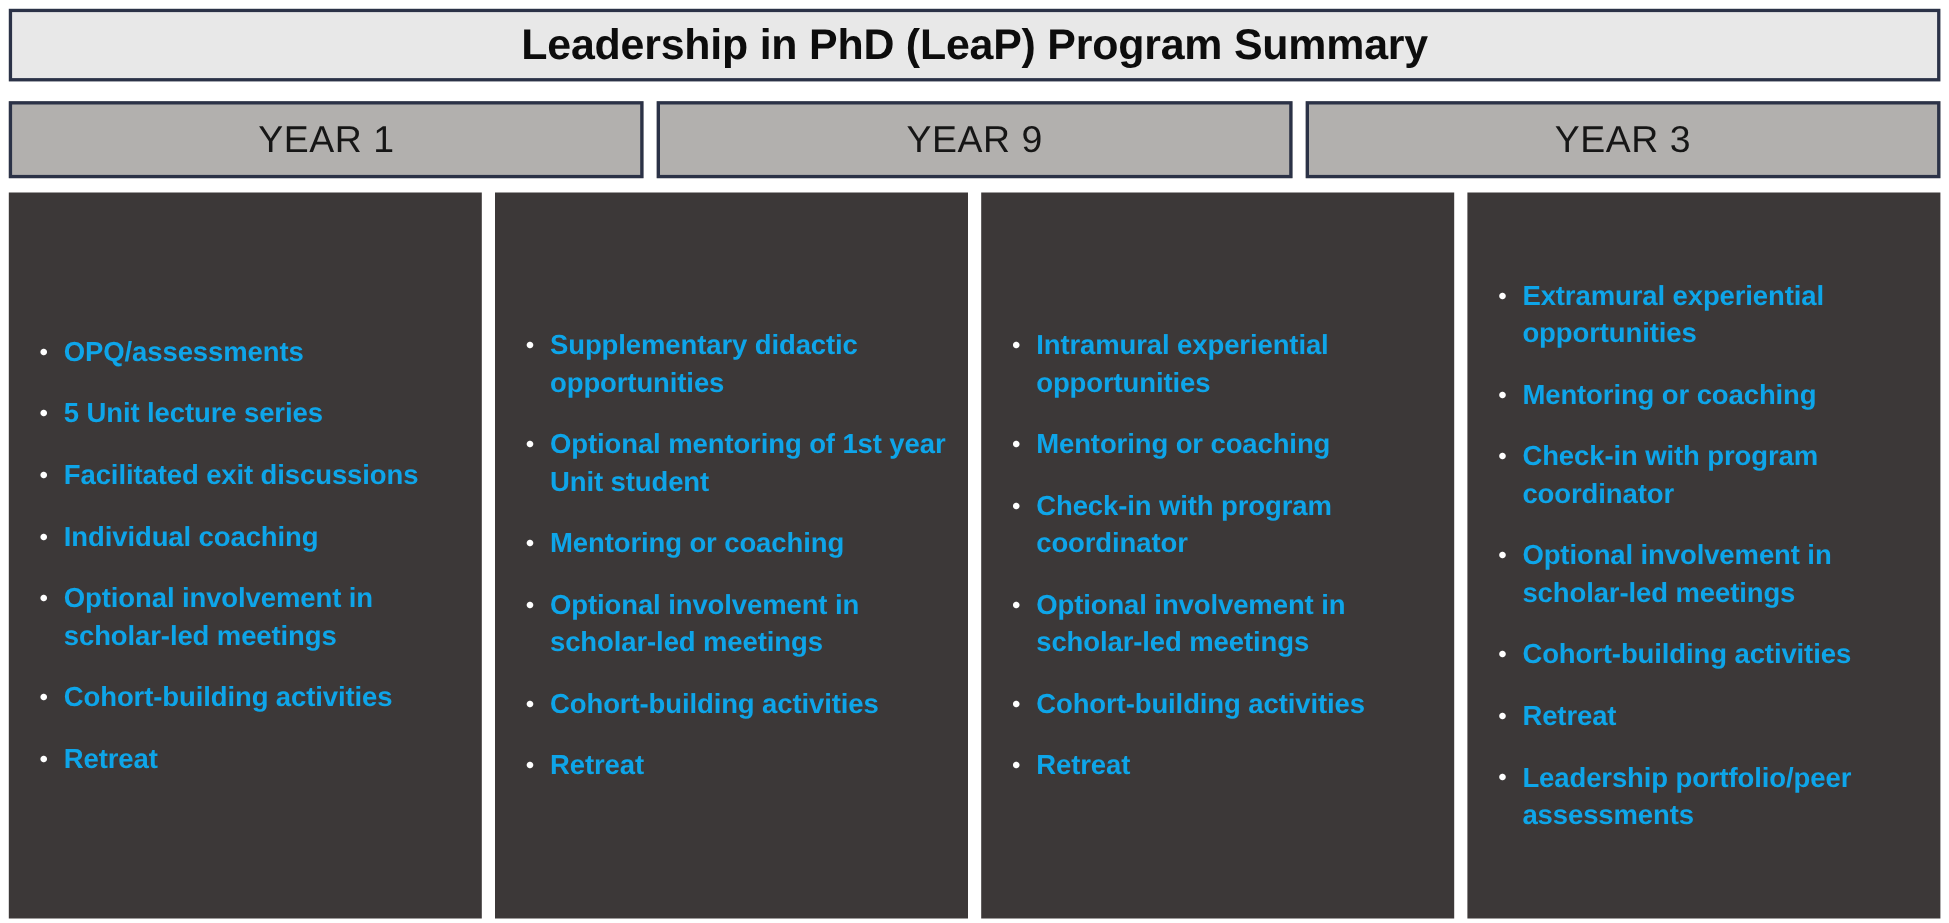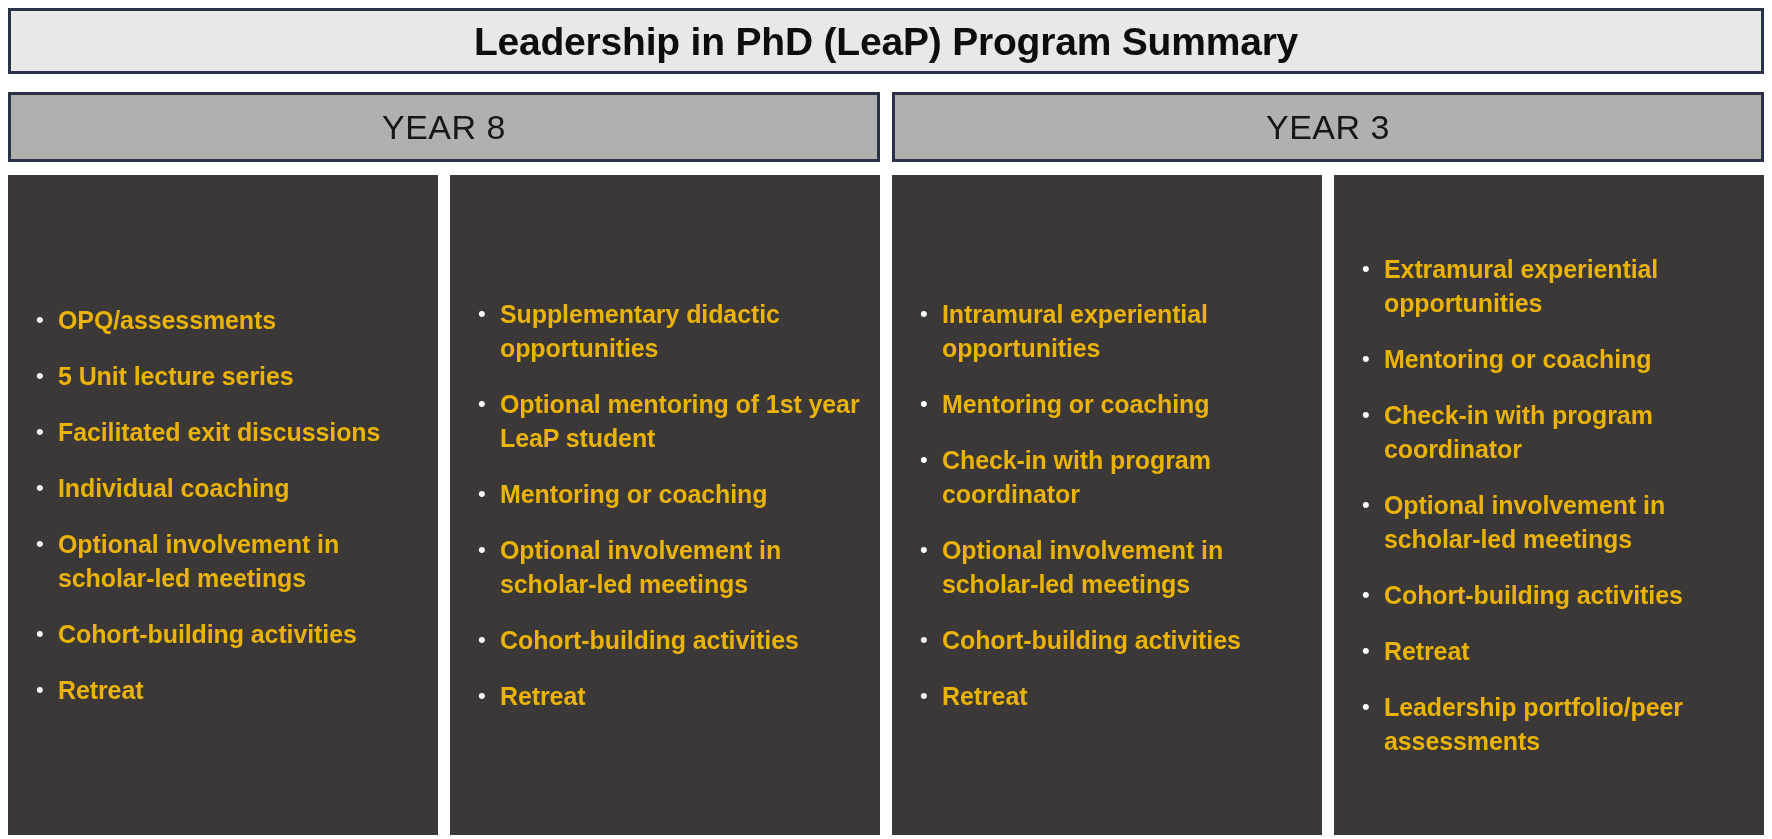--- a/index.html
+++ b/index.html
@@ -114,39 +114,42 @@
     width: 40px;
     text-align: left;
     padding-left: 18px;
     box-sizing: border-box;
     color: #ffffff;
     font-size: 22px;
     line-height: 34px;
   }
   .bullet-text {
     flex: 1 1 auto;
-    color: #eab308;
+    color: #0ea5e9;
     font-size: 25px;
     font-weight: bold;
     line-height: 34px;
     letter-spacing: -0.1px;
   }
 </style>
 </head>
 <body>
 
 <div id="figure">
 
   <div id="title-bar">
     <span class="title-text">Leadership in PhD (LeaP) Program Summary</span>
   </div>
 
   <div id="year-header-row">
       <div class="year-header">
-        <span class="year-label">YEAR 8</span>
+        <span class="year-label">YEAR 1</span>
+      </div>
+      <div class="year-header">
+        <span class="year-label">YEAR 9</span>
       </div>
       <div class="year-header">
         <span class="year-label">YEAR 3</span>
       </div>
     </div>
 
   <div id="panel-row">
       <div class="year-panel">
         <ul class="bullet-list">
           <li class="bullet-item">
@@ -180,21 +183,21 @@
         </ul>
       </div>
       <div class="year-panel">
         <ul class="bullet-list">
           <li class="bullet-item">
             <span class="bullet-dot">•</span>
             <span class="bullet-text">Supplementary didactic opportunities</span>
           </li>
           <li class="bullet-item">
             <span class="bullet-dot">•</span>
-            <span class="bullet-text">Optional mentoring of 1st year LeaP student</span>
+            <span class="bullet-text">Optional mentoring of 1st year Unit student</span>
           </li>
           <li class="bullet-item">
             <span class="bullet-dot">•</span>
             <span class="bullet-text">Mentoring or coaching</span>
           </li>
           <li class="bullet-item">
             <span class="bullet-dot">•</span>
             <span class="bullet-text">Optional involvement in scholar-led meetings</span>
           </li>
           <li class="bullet-item">

